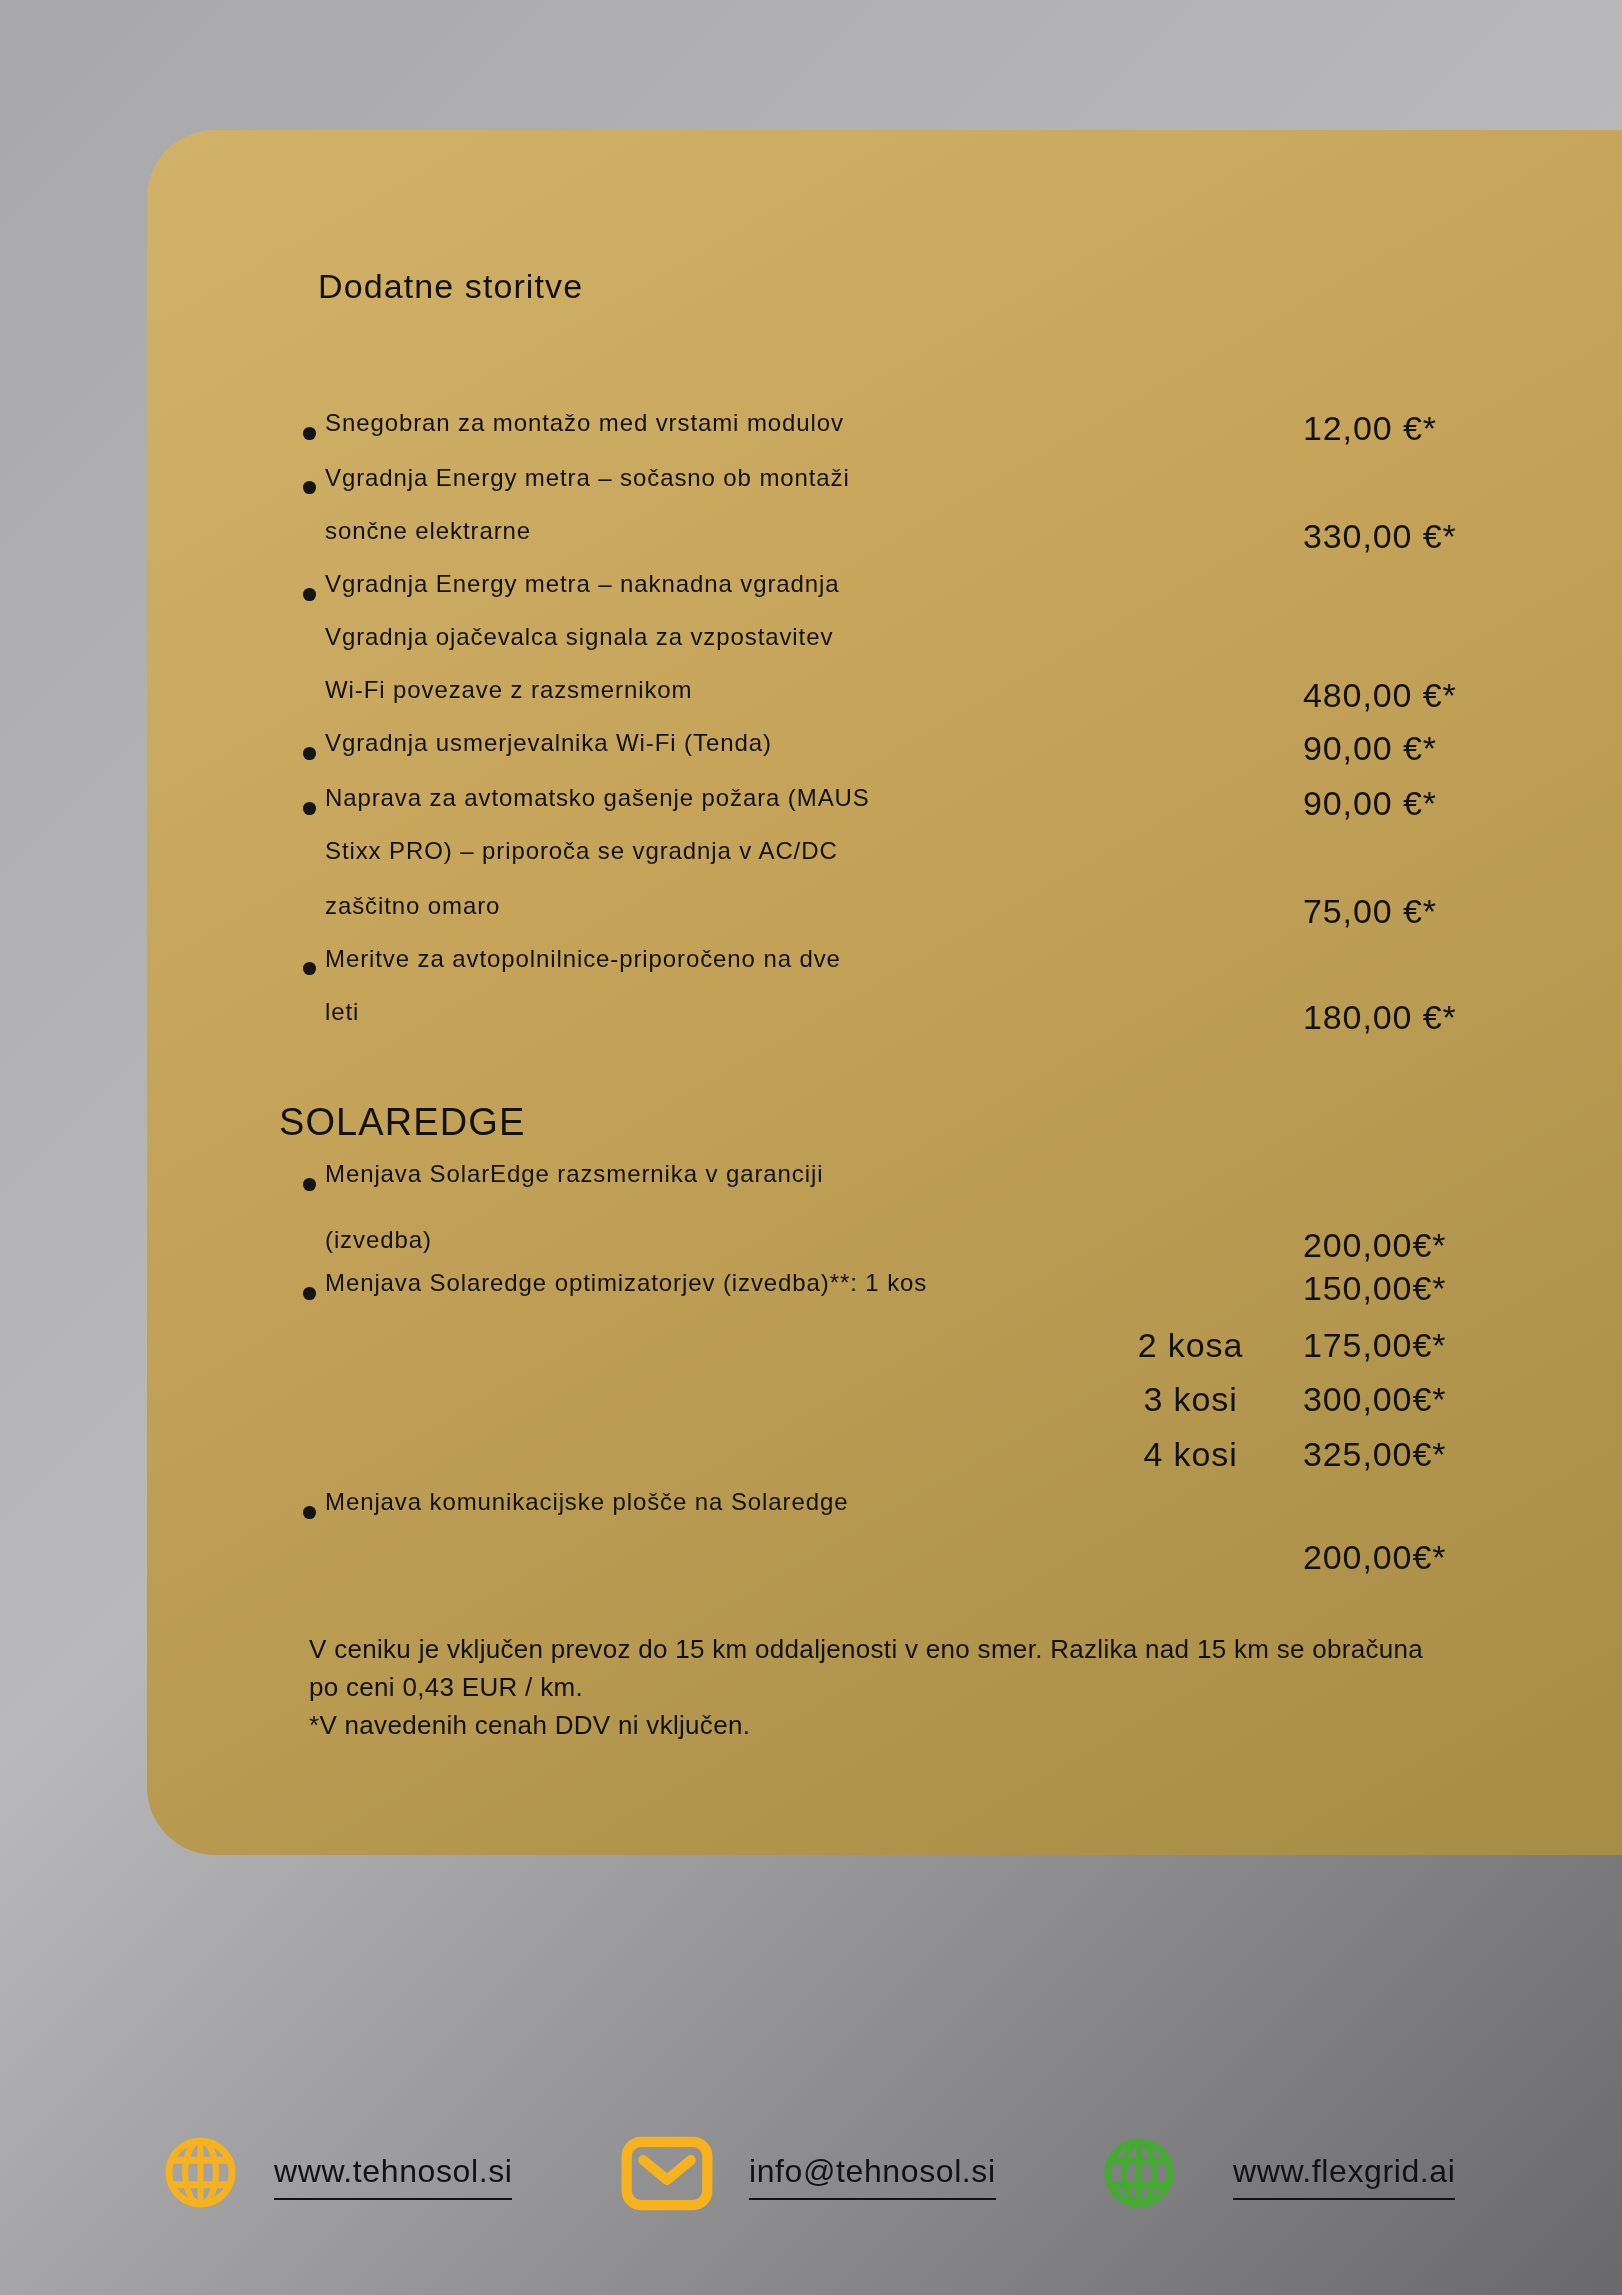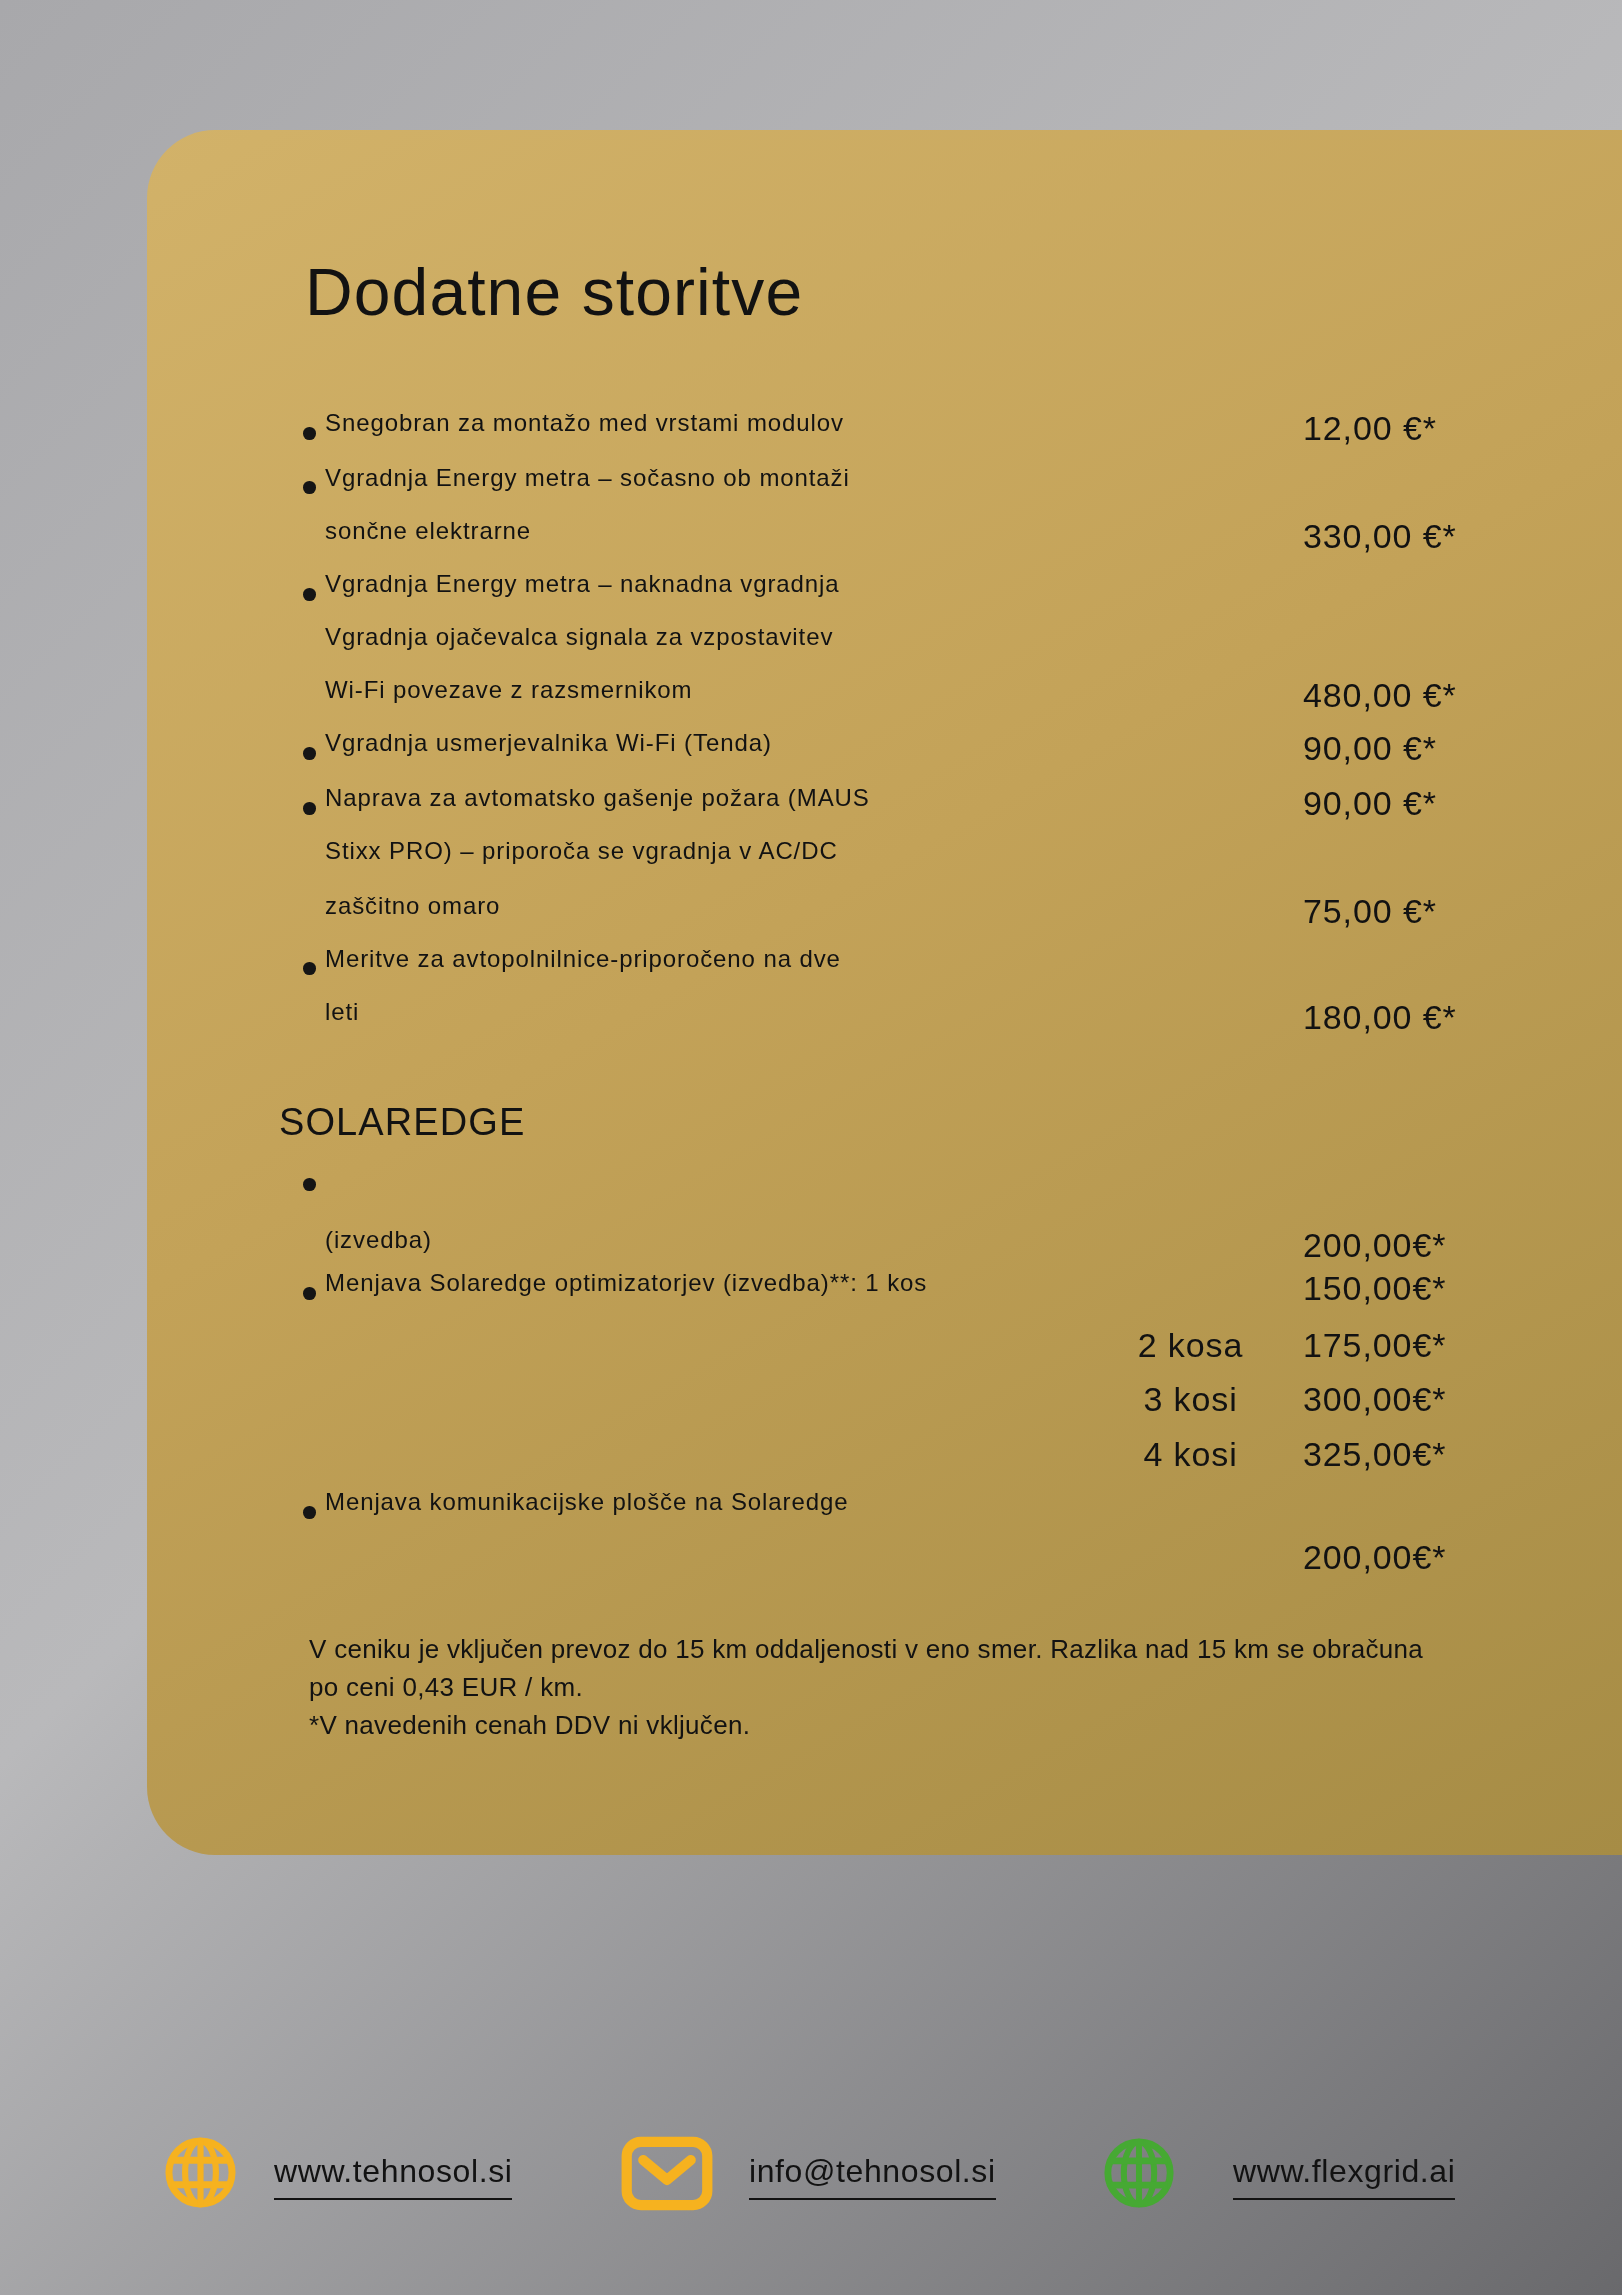--- a/index.html
+++ b/index.html
@@ -12,22 +12,22 @@
     position: relative; width: 1623px; height: 2295px; overflow: hidden;
     
     background: linear-gradient(135deg, #a8a8ab 0%, #b9b9bb 45%, #69696c 100%);
   }
   .card {
     position: absolute; left: 147px; top: 130px; right: 0; height: 1725px;
     border-radius: 68px 0 0 68px;
     background: linear-gradient(150deg, #d2b269 0%, #c3a258 45%, #a68c45 100%);
   }
   .title {
-    position: absolute; left: 301px; top: 250px; margin: 4px;
-    font-size: 66px; font-weight: 400; letter-spacing: 1.1px; white-space: nowrap;
+    position: absolute; left: 301px; top: 250px; margin: 17px;
+    font-size: 34px; font-weight: 400; letter-spacing: 1.1px; white-space: nowrap;
   }
   .line {
     position: absolute; left: 325px; font-size: 24px; line-height: 1.15;
     letter-spacing: 0.9px; white-space: nowrap;
   }
   .price {
     position: absolute; left: 1303px; font-size: 34px; line-height: 1.15;
     letter-spacing: 0.9px; white-space: nowrap;
   }
   .qty {
@@ -100,20 +100,21 @@
 
   <div class="dot" style="top:962px"></div>
   <div class="line" style="top:945px">Meritve za avtopolnilnice-priporočeno na dve</div>
 
   <div class="line" style="top:998px">leti</div>
   <div class="price" style="top:998px">180,00 €*</div>
 
   <div class="se-header">SOLAREDGE</div>
 
   <div class="dot" style="top:1178px"></div>
+  <div class="line" style="top:1160px">Menjava SolarEdge razsmernika v garanciji</div>
 
   <div class="line" style="top:1226px">(izvedba)</div>
   <div class="price" style="top:1226px">200,00€*</div>
 
   <div class="dot" style="top:1287px"></div>
   <div class="line" style="top:1269px">Menjava Solaredge optimizatorjev (izvedba)**: 1 kos</div>
   <div class="price" style="top:1269px">150,00€*</div>
 
   <div class="qty" style="top:1326px">2 kosa</div>
   <div class="price" style="top:1326px">175,00€*</div>

